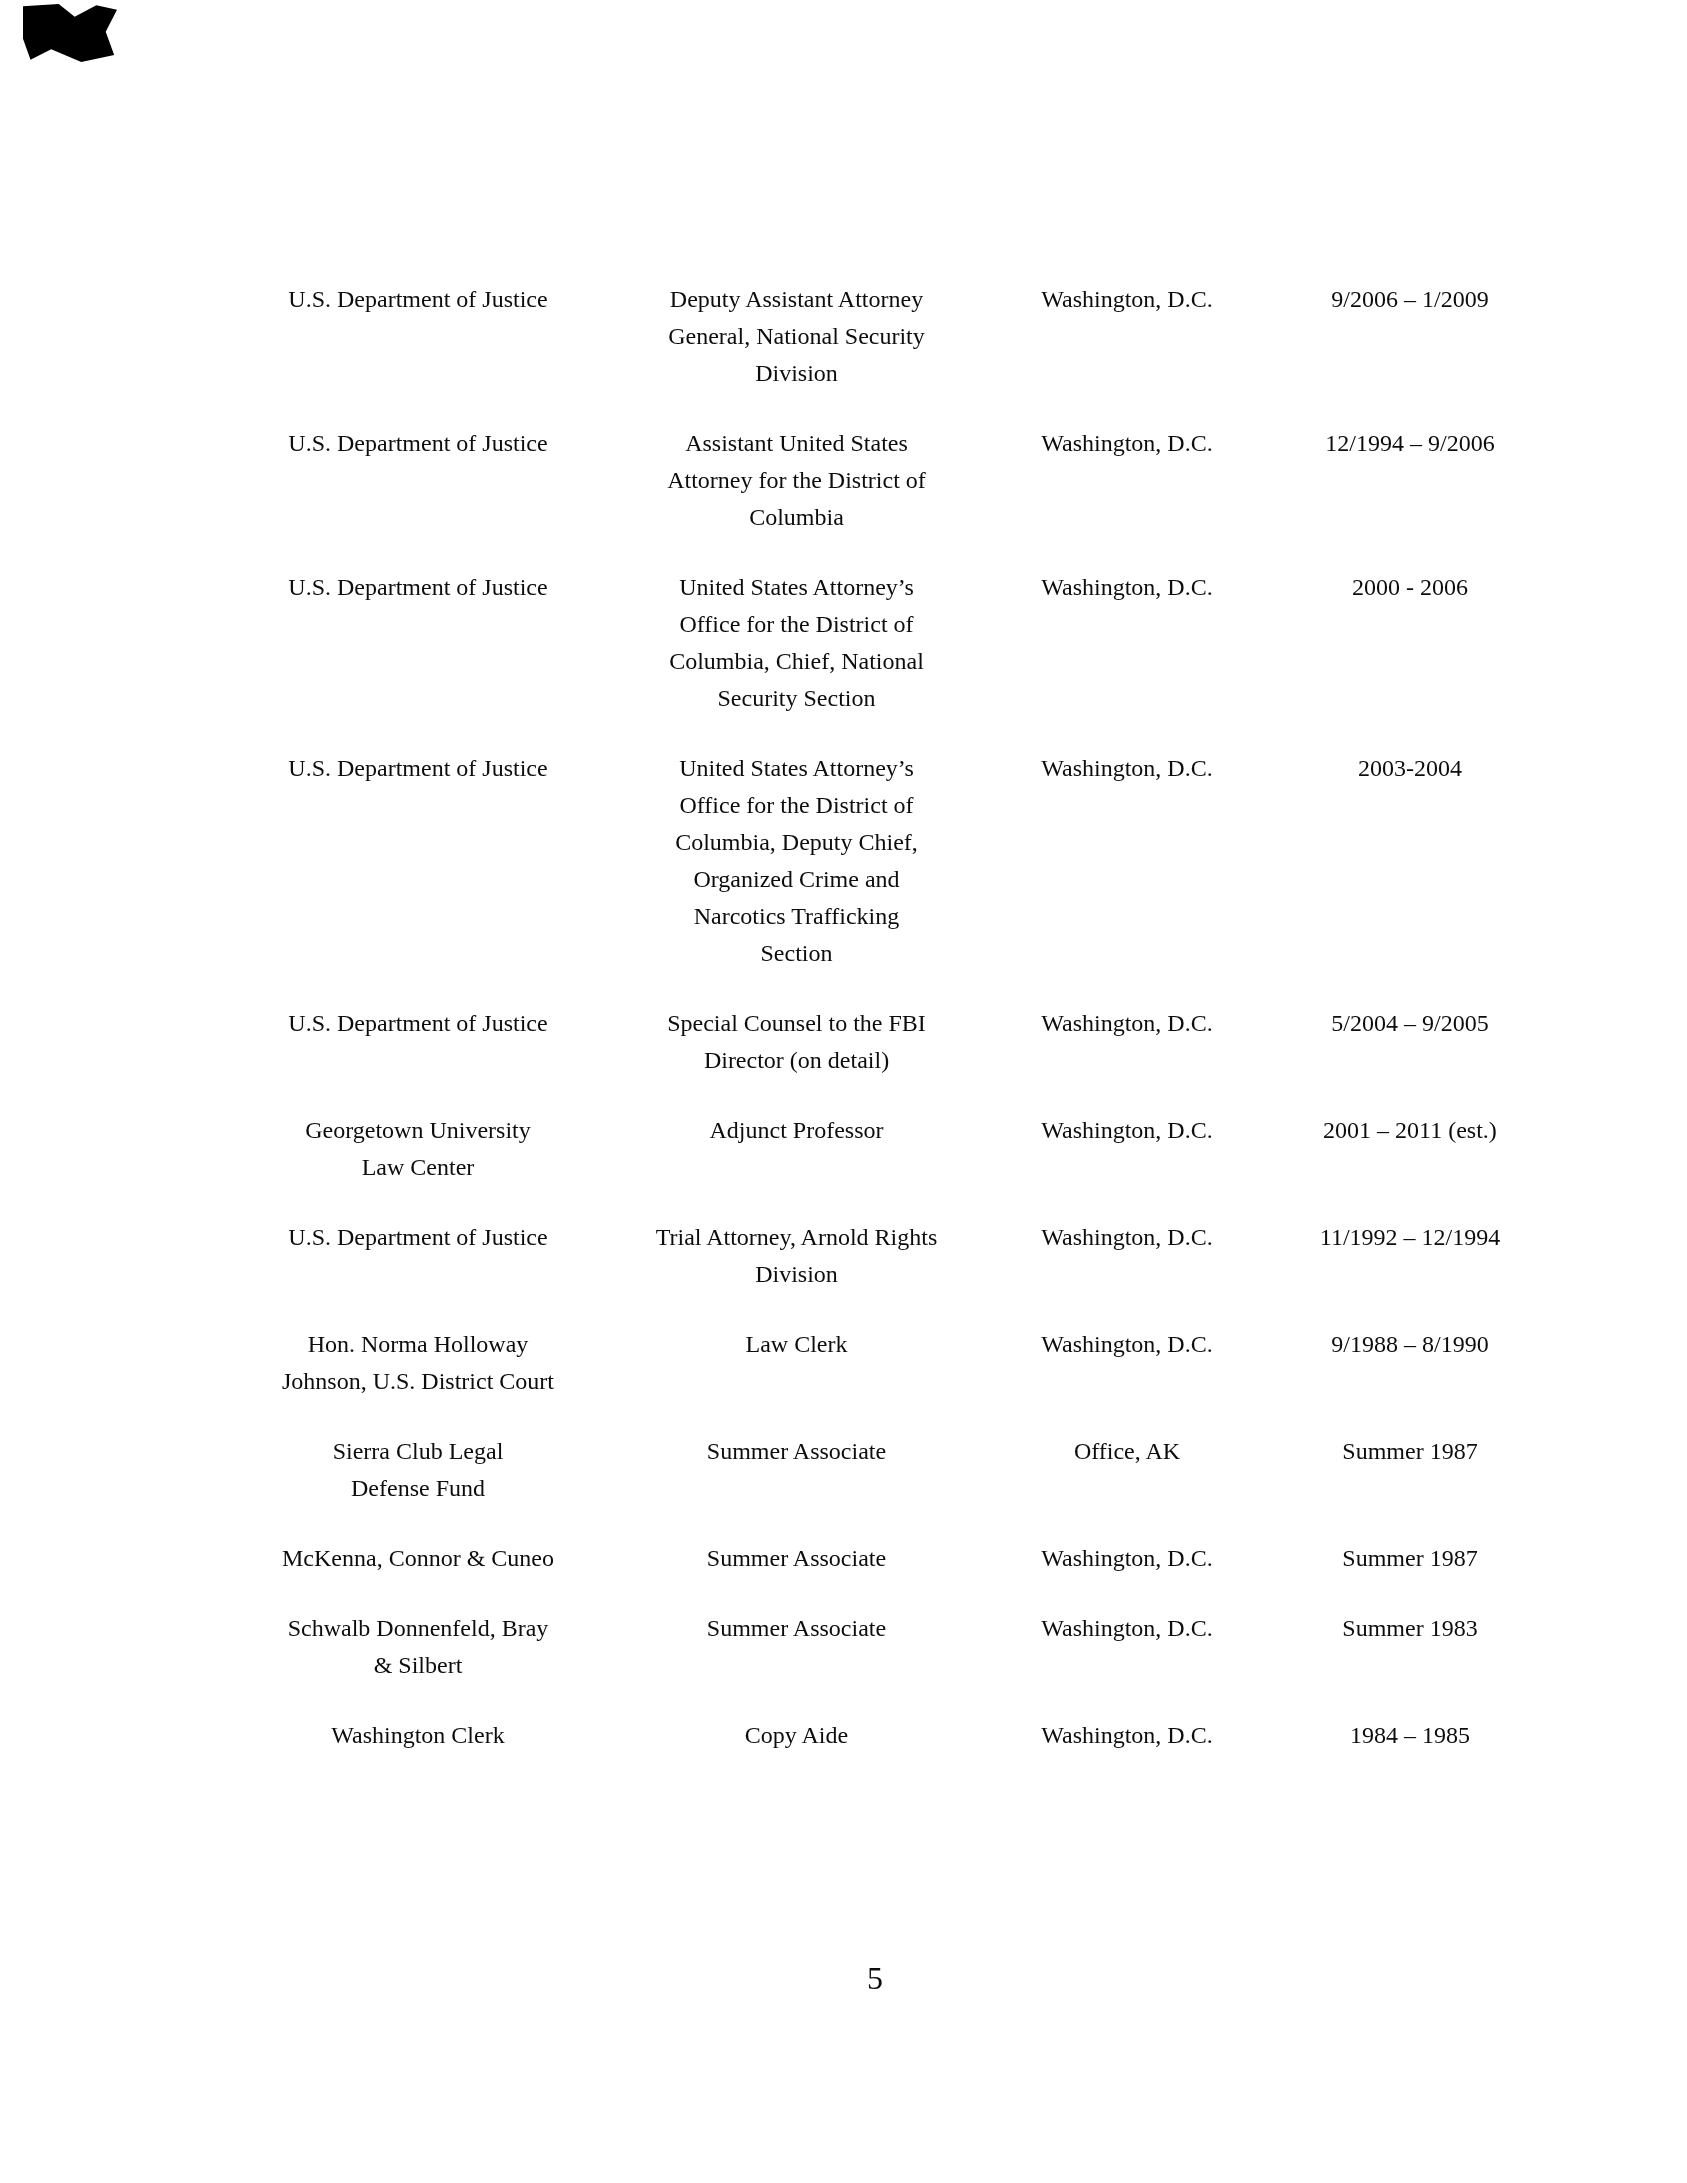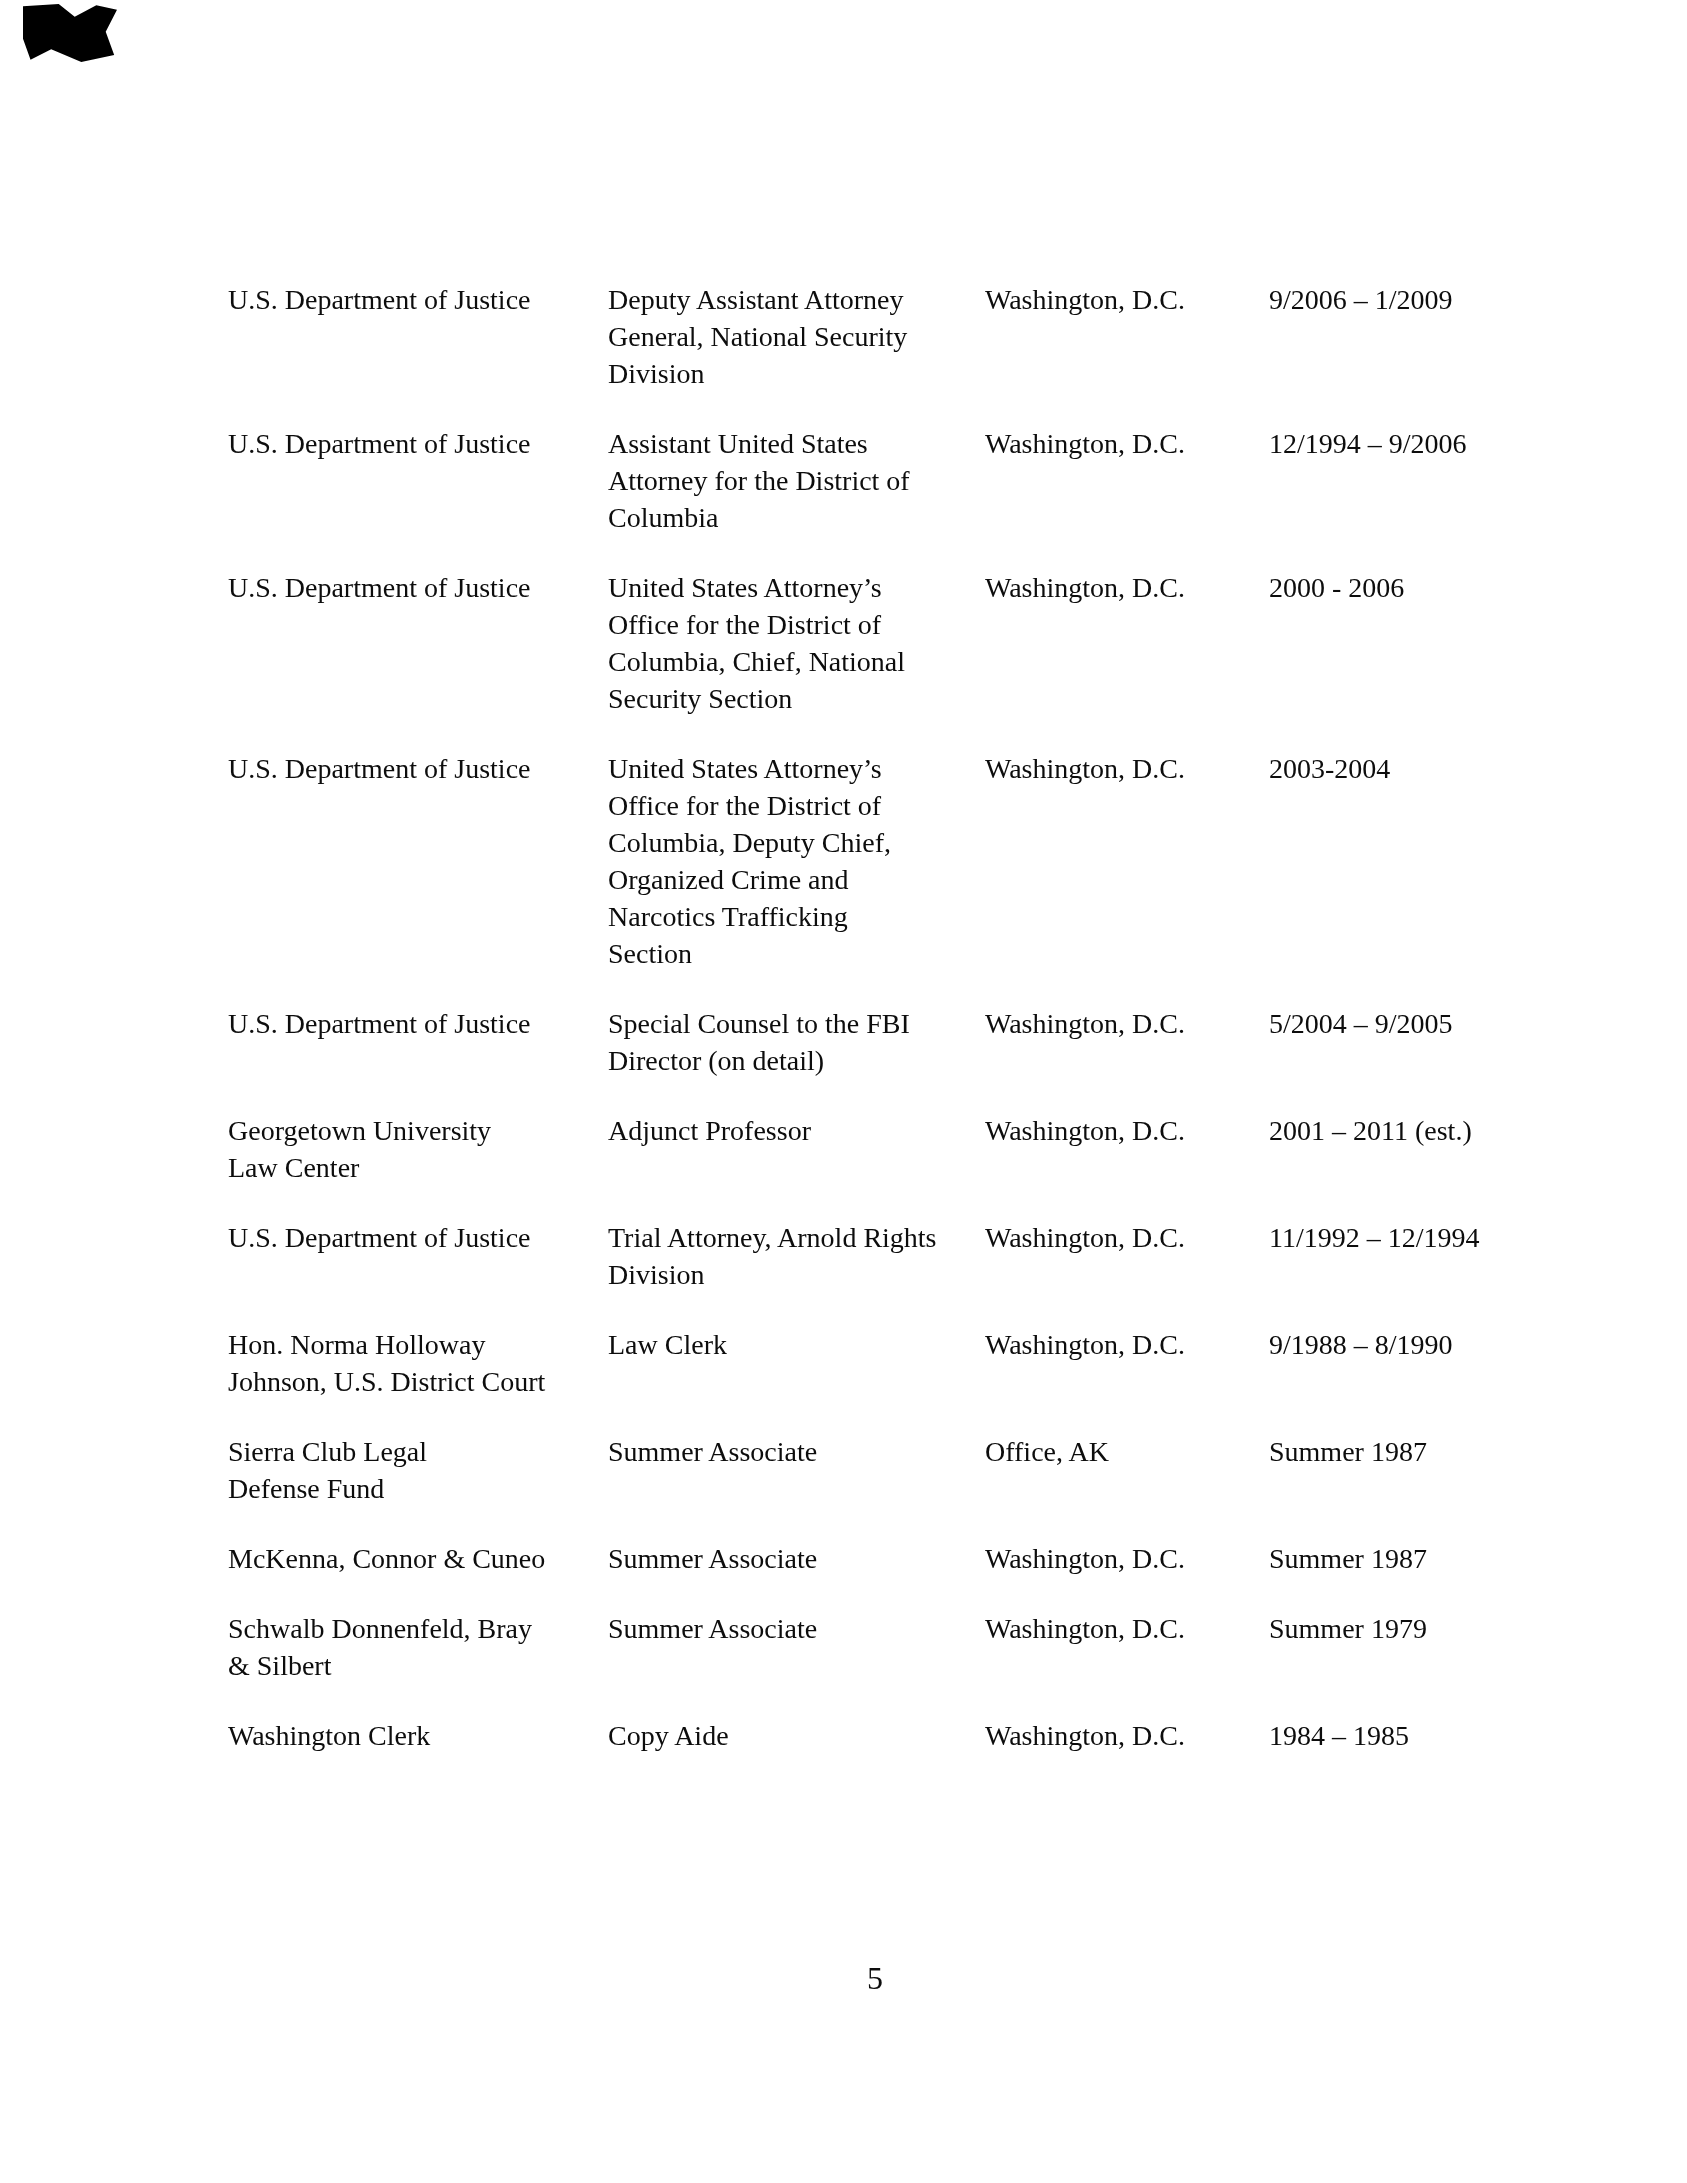--- a/index.html
+++ b/index.html
@@ -31,24 +31,25 @@
     top: 281px;
     width: 1323px;
   }
   .row {
     display: grid;
     grid-template-columns: 380px 377px 284px auto;
     align-items: start;
     margin-bottom: 33px;
   }
   .cell {
-    font-size: 28px;
+    font-size: 24px;
     line-height: 37px;
     white-space: pre;
     letter-spacing: 0px;
+    text-align: center;
   }
   .footer-page-number {
     position: absolute;
     left: 867px;
     top: 1960px;
     font-size: 32px;
     line-height: 37px;
   }
 </style>
 </head>
@@ -144,21 +145,21 @@
     <div class="cell">Summer Associate</div>
     <div class="cell">Washington, D.C.</div>
     <div class="cell">Summer 1987</div>
   </div>
 
   <div class="row">
     <div class="cell">Schwalb Donnenfeld, Bray
 &amp; Silbert</div>
     <div class="cell">Summer Associate</div>
     <div class="cell">Washington, D.C.</div>
-    <div class="cell">Summer 1979</div>
+    <div class="cell">Summer 1983</div>
   </div>
 
   <div class="row">
     <div class="cell">Washington Clerk</div>
     <div class="cell">Copy Aide</div>
     <div class="cell">Washington, D.C.</div>
     <div class="cell">1984 – 1985</div>
   </div>
 </div>
 

